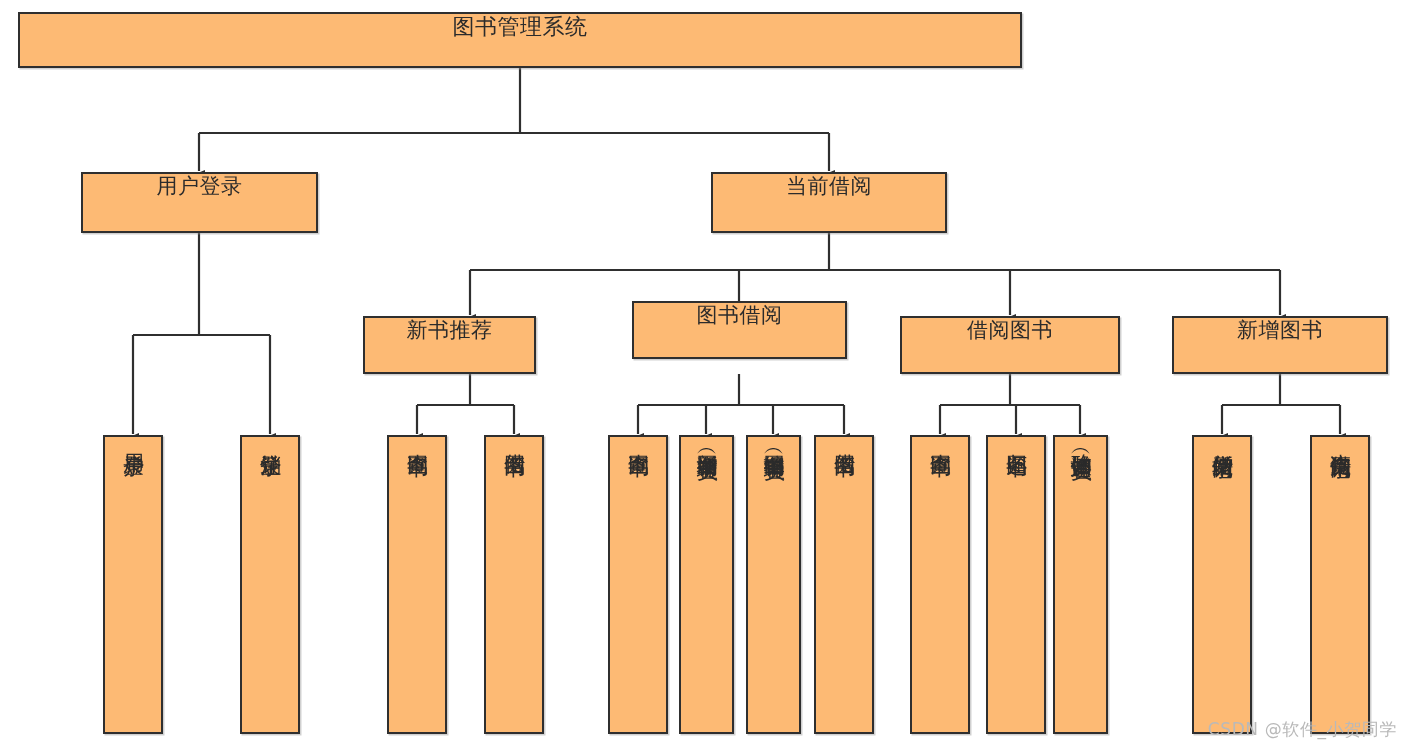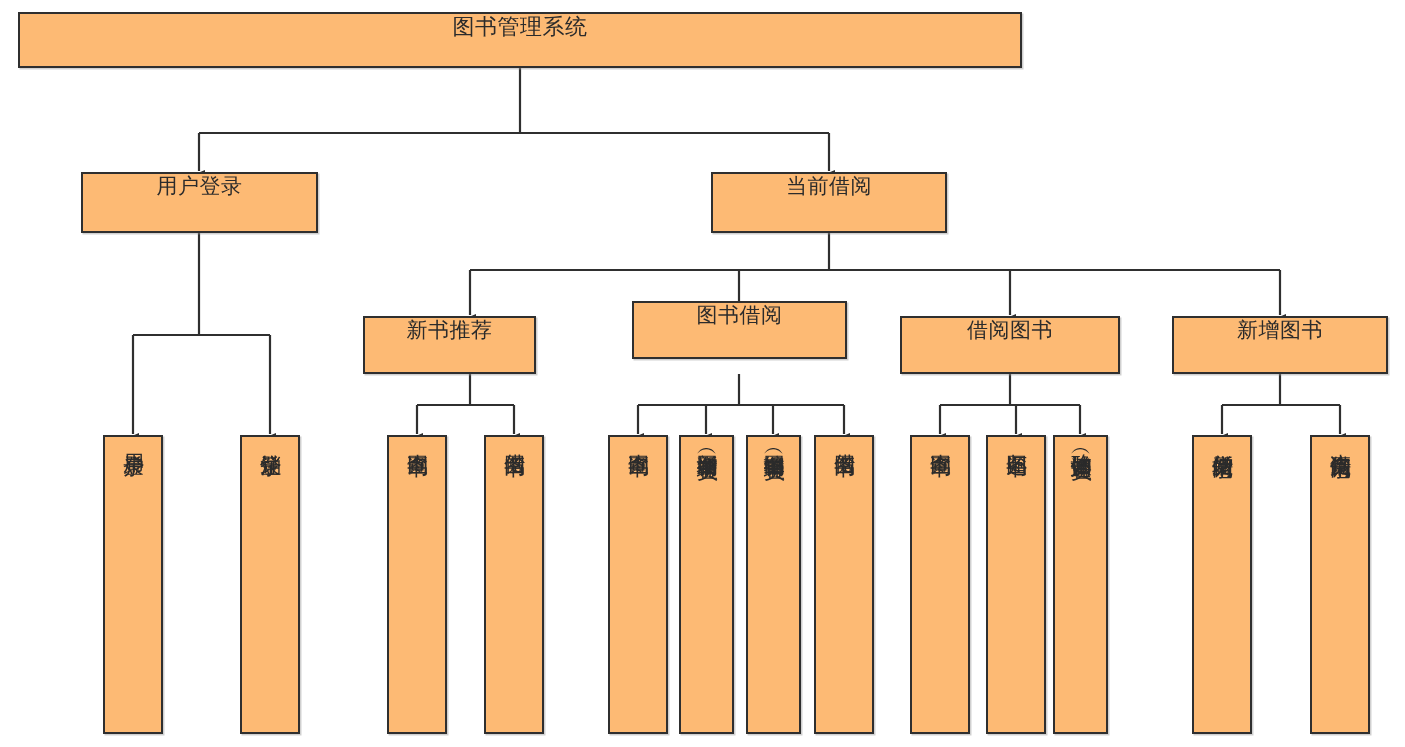--- a/index.html
+++ b/index.html
@@ -177,13 +177,14 @@
         <span class="node-label-v">确认归还（管理员）</span>
       </div>
       <div class="node-box" style="left: 1192px; top: 435px; width: 60px; height: 299px;">
         <span class="node-label-v">新增借阅记录</span>
       </div>
       <div class="node-box" style="left: 1310px; top: 435px; width: 60px; height: 299px;">
         <span class="node-label-v">查询借阅记录</span>
       </div>
     </div>
 
+  <div class="watermark">CSDN @软件_小贺同学</div>
 </div>
 
 </body></html>

